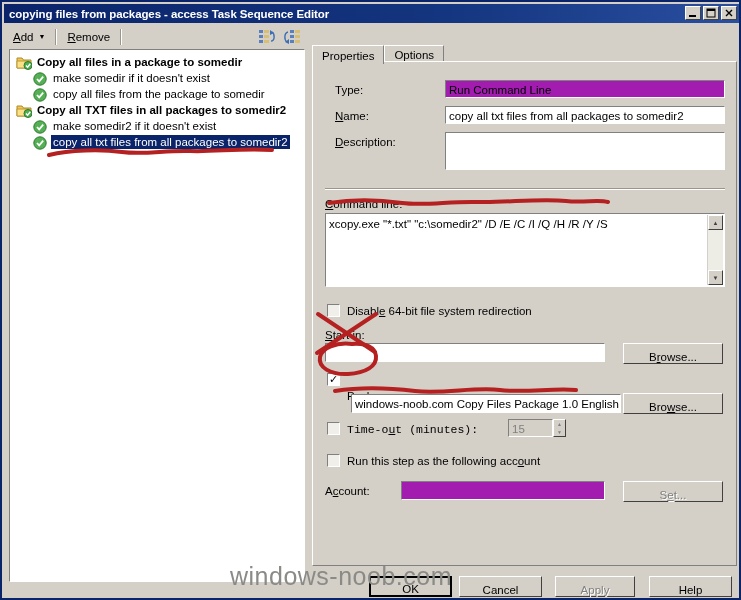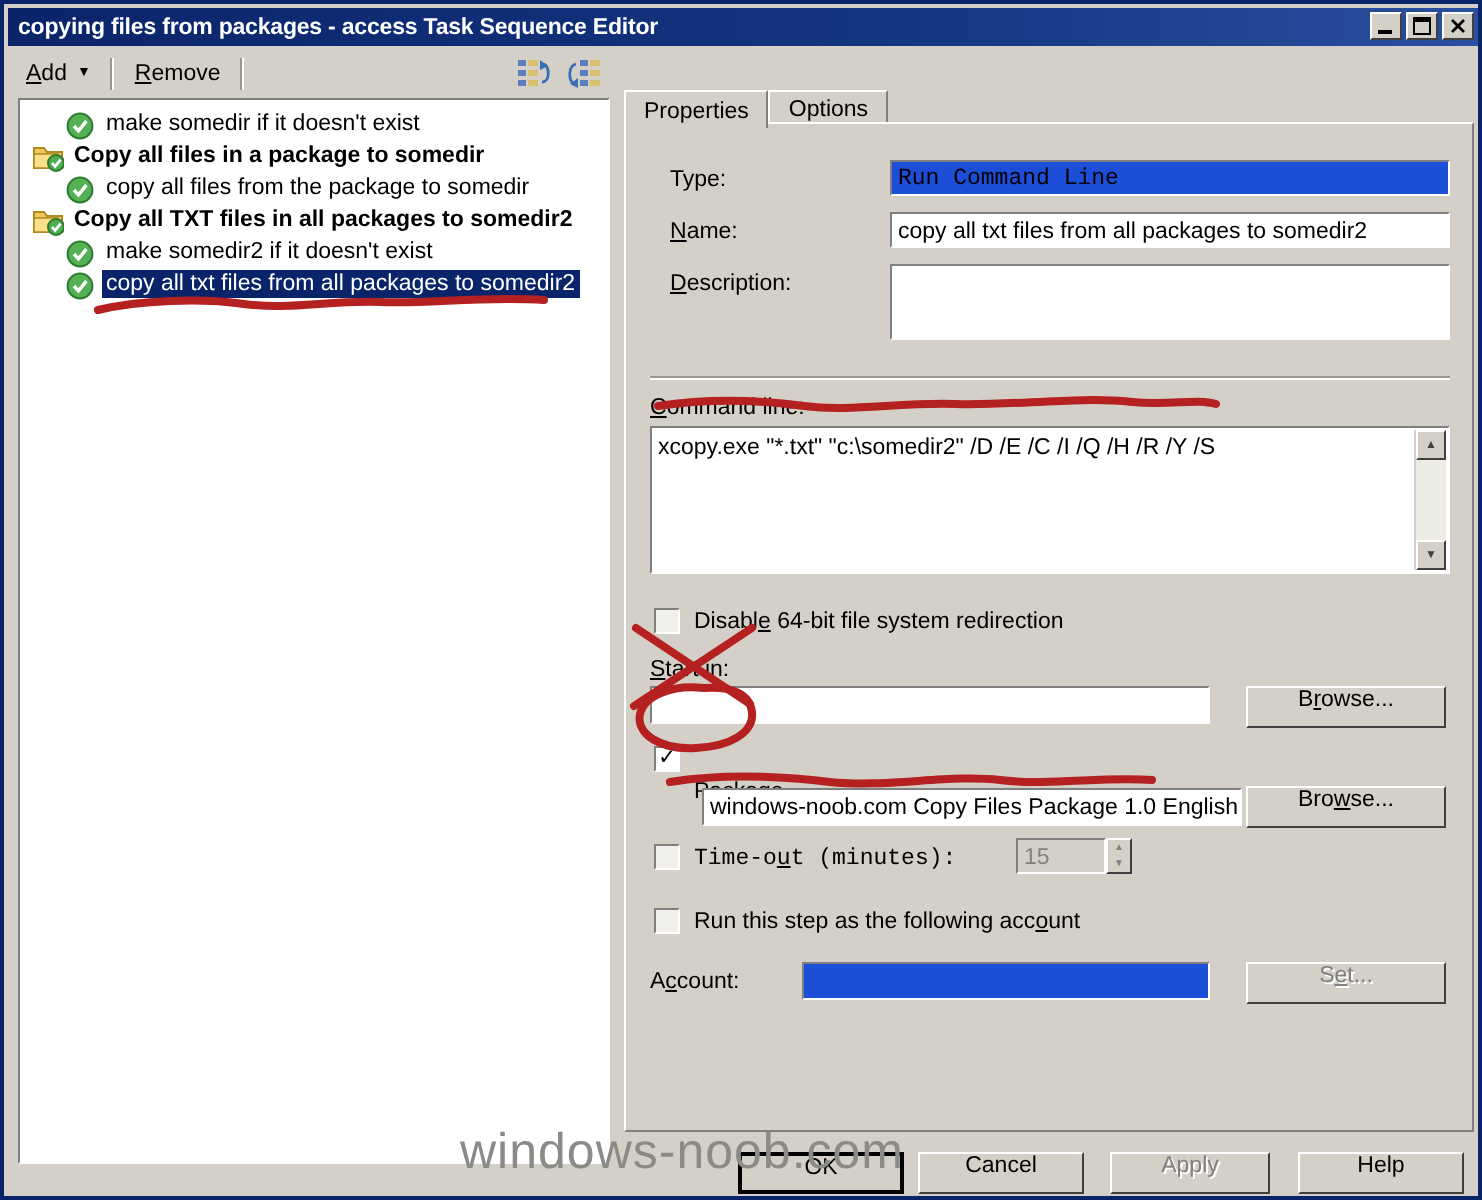--- a/index.html
+++ b/index.html
@@ -204,21 +204,21 @@
     border-left: 1px solid #808080;
     border-right: 1px solid #fff;
     border-bottom: 1px solid #fff;
     font-size: 11.5px;
     padding: 2px 3px;
     line-height: 14px;
     overflow: hidden;
     white-space: nowrap;
     font-family: "Liberation Sans", sans-serif;
   }
-  .field.ro { background: #1d4ed8; font-family: Liberation Mono, monospace; }
+  .field.ro { background: #a21caf; }
   .field.grey { background: #d4d0c8; color: #808080; }
 
   .sep-line {
     position: absolute;
     height: 1px;
     background: #9a968c;
     border-bottom: 1px solid #fff;
   }
 
   
@@ -247,21 +247,21 @@
     position: absolute;
     box-sizing: border-box;
     background: #d4d0c8;
     border-top: 1px solid #fff;
     border-left: 1px solid #fff;
     border-right: 1px solid #404040;
     border-bottom: 1px solid #404040;
     font-size: 11.5px;
     font-family: "Liberation Sans", sans-serif;
     display: flex;
-    align-items: flex-start;
+    align-items: flex-end;
     justify-content: center;
     cursor: default;
     color: #000;
   }
   .btn.disabled { color: #808080; text-shadow: 1px 1px 0 #fff; }
   .btn.default { border: 2px solid #000; }
 
   
   .spin {
     position: absolute;
@@ -420,41 +420,41 @@
             <path d="M6 4 C2 5 2 12 5 14" stroke="#3b6fb5" stroke-width="1.4" fill="none"></path>
             <path d="M7 11 L3 14 L7 16 Z" fill="#3b6fb5"></path>
           </svg>
         </div>
       </div>
     </div>
 
     <div id="tree-panel">
       <div style="height:4px"></div>
       <div id="tree-rows">
-          <div class="tree-row child">
-            <span class="tree-ico"><svg width="16" height="15">
-                <circle cx="8" cy="8" r="6.2" fill="#55b055" stroke="#2f7a2f" stroke-width="1"></circle>
-                <path d="M5 8 L7.2 10.4 L11.2 5.6" stroke="#fff" stroke-width="1.7" fill="none"></path>
-              </svg></span>
-            <span class="tree-label">make somedir if it doesn't exist</span>
-          </div>
           <div class="tree-row group">
             <span class="tree-ico"><svg width="16" height="15">
                 <path d="M1 3 L6 3 L7.5 5 L15 5 L15 13 L1 13 Z" fill="#f0c95a" stroke="#b08a22" stroke-width="1"></path>
                 <path d="M1 6 L13 6 L15 13 L1 13 Z" fill="#fbe08a" stroke="#b08a22" stroke-width="0.8"></path>
                 <circle cx="12" cy="10.5" r="4" fill="#4fae4f" stroke="#2f7a2f" stroke-width="1"></circle>
                 <path d="M10 10.5 L11.6 12.2 L14.3 8.8" stroke="#fff" stroke-width="1.4" fill="none"></path>
               </svg></span>
             <span class="tree-label">Copy all files in a package to somedir</span>
           </div>
           <div class="tree-row child">
             <span class="tree-ico"><svg width="16" height="15">
                 <circle cx="8" cy="8" r="6.2" fill="#55b055" stroke="#2f7a2f" stroke-width="1"></circle>
                 <path d="M5 8 L7.2 10.4 L11.2 5.6" stroke="#fff" stroke-width="1.7" fill="none"></path>
               </svg></span>
+            <span class="tree-label">make somedir if it doesn't exist</span>
+          </div>
+          <div class="tree-row child">
+            <span class="tree-ico"><svg width="16" height="15">
+                <circle cx="8" cy="8" r="6.2" fill="#55b055" stroke="#2f7a2f" stroke-width="1"></circle>
+                <path d="M5 8 L7.2 10.4 L11.2 5.6" stroke="#fff" stroke-width="1.7" fill="none"></path>
+              </svg></span>
             <span class="tree-label">copy all files from the package to somedir</span>
           </div>
           <div class="tree-row group">
             <span class="tree-ico"><svg width="16" height="15">
                 <path d="M1 3 L6 3 L7.5 5 L15 5 L15 13 L1 13 Z" fill="#f0c95a" stroke="#b08a22" stroke-width="1"></path>
                 <path d="M1 6 L13 6 L15 13 L1 13 Z" fill="#fbe08a" stroke="#b08a22" stroke-width="0.8"></path>
                 <circle cx="12" cy="10.5" r="4" fill="#4fae4f" stroke="#2f7a2f" stroke-width="1"></circle>
                 <path d="M10 10.5 L11.6 12.2 L14.3 8.8" stroke="#fff" stroke-width="1.4" fill="none"></path>
               </svg></span>
             <span class="tree-label">Copy all TXT files in all packages to somedir2</span>

